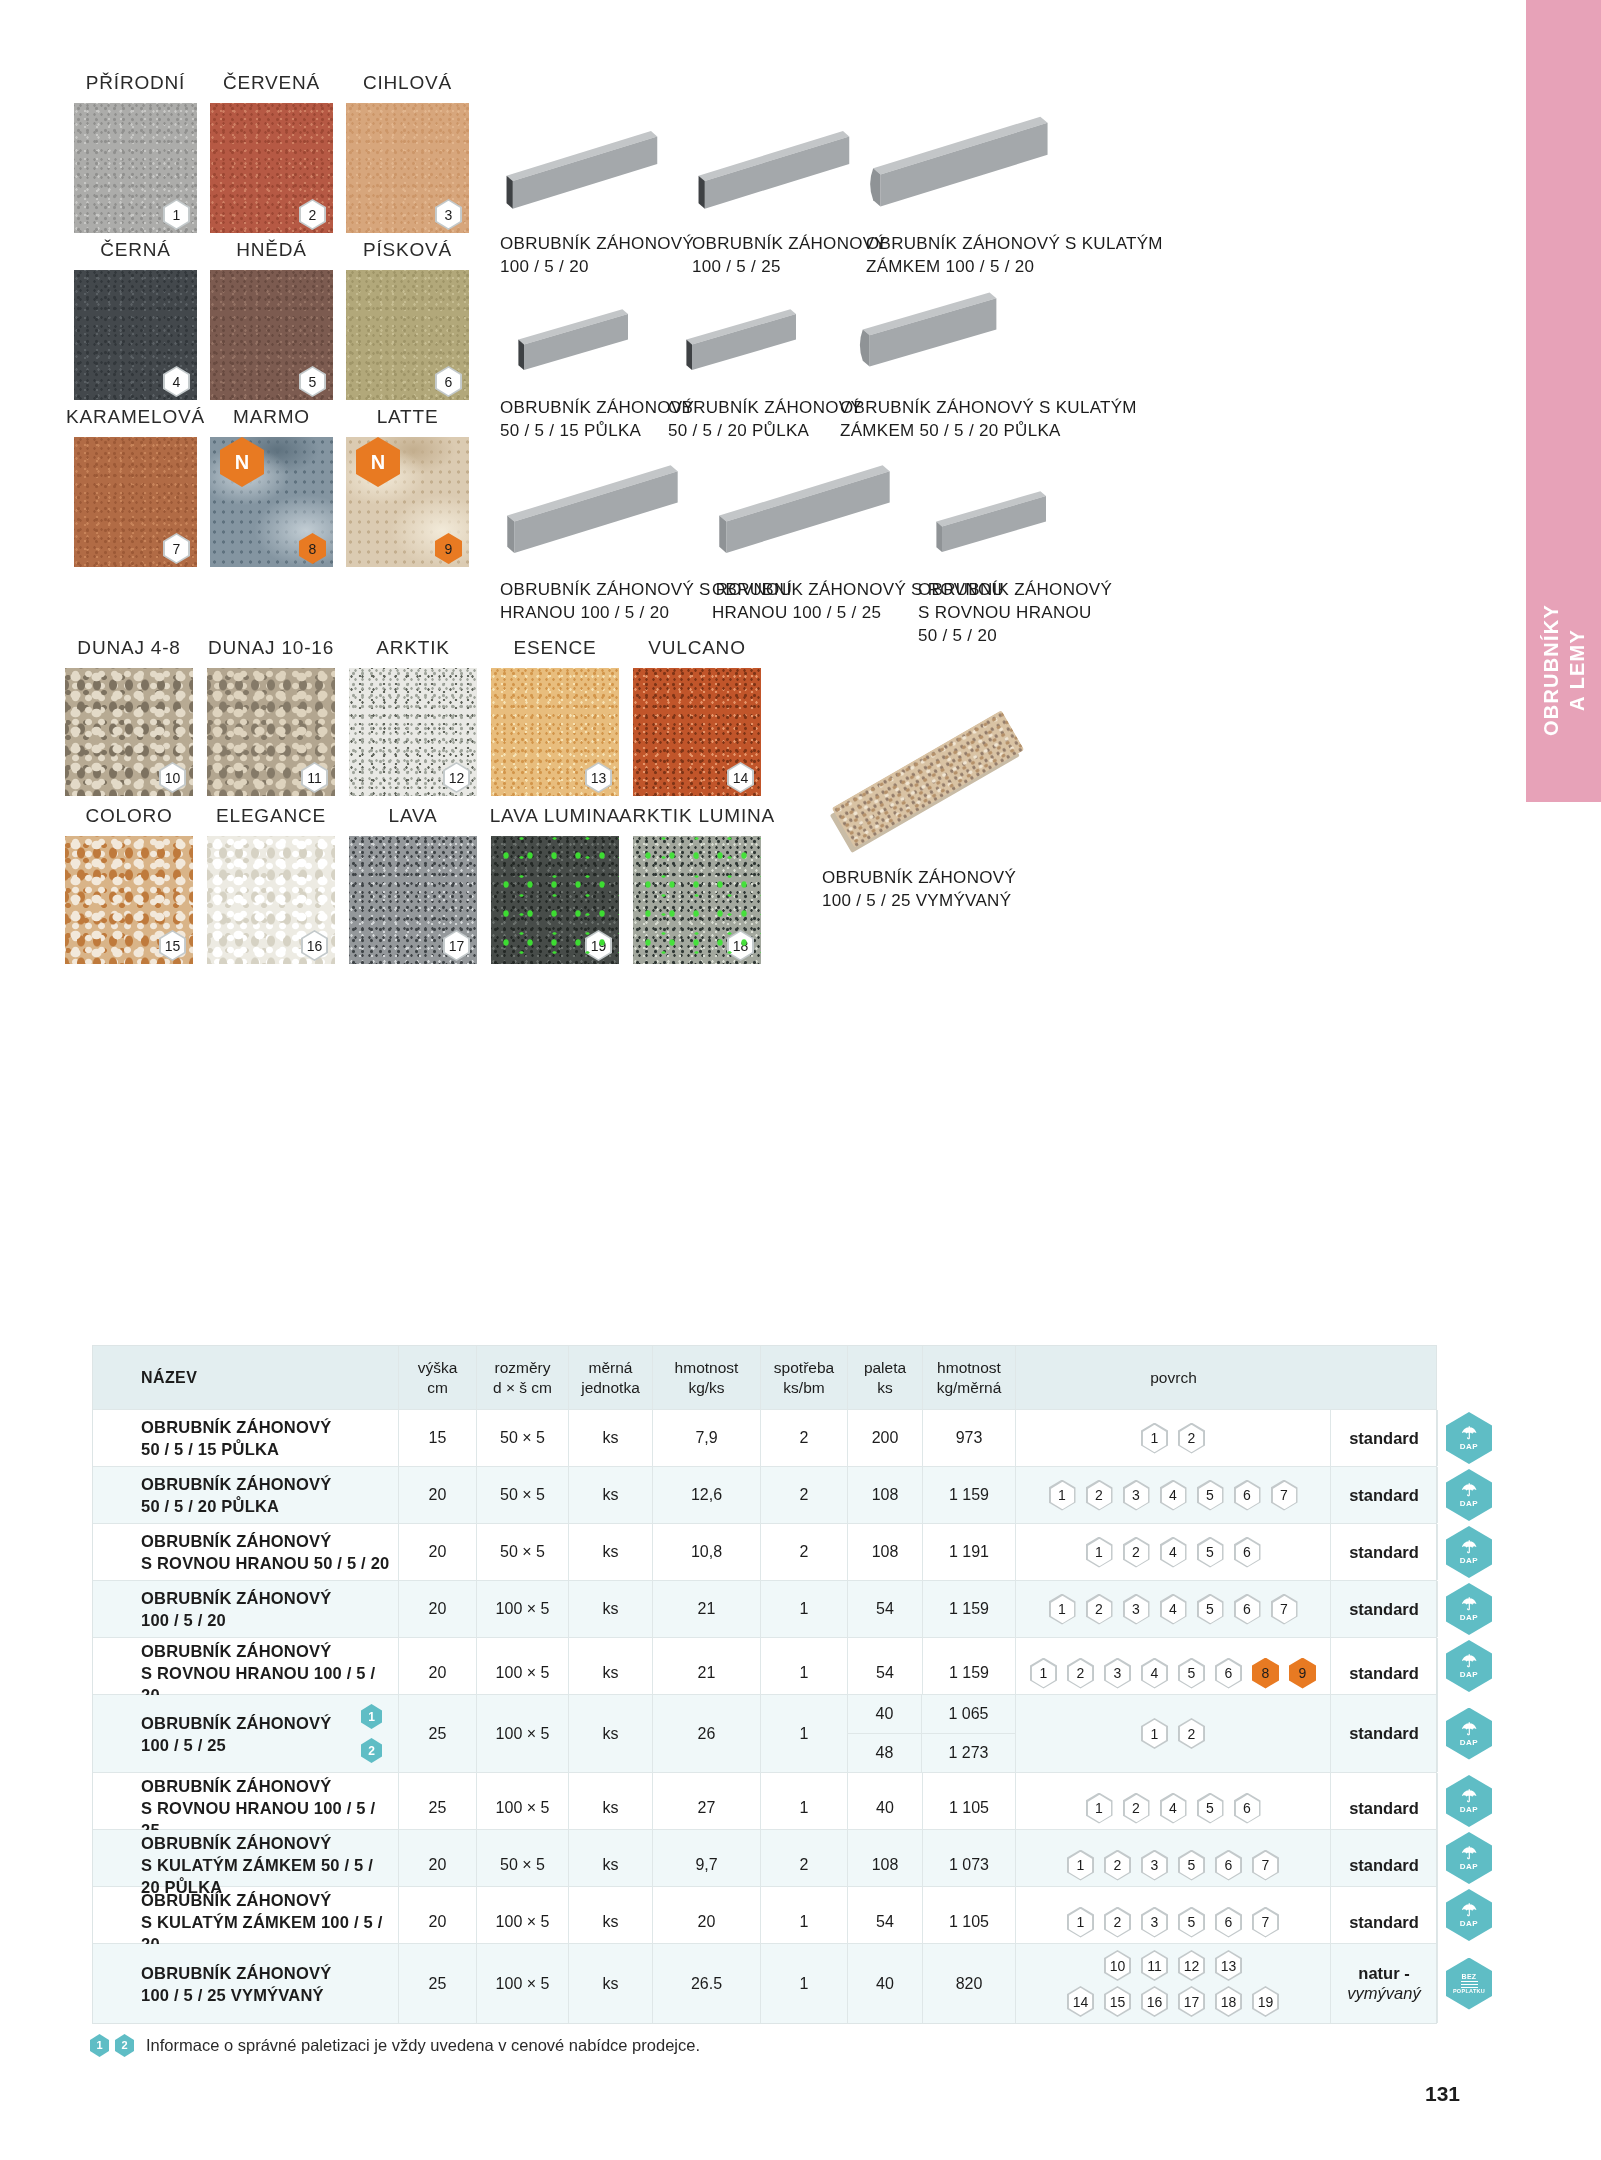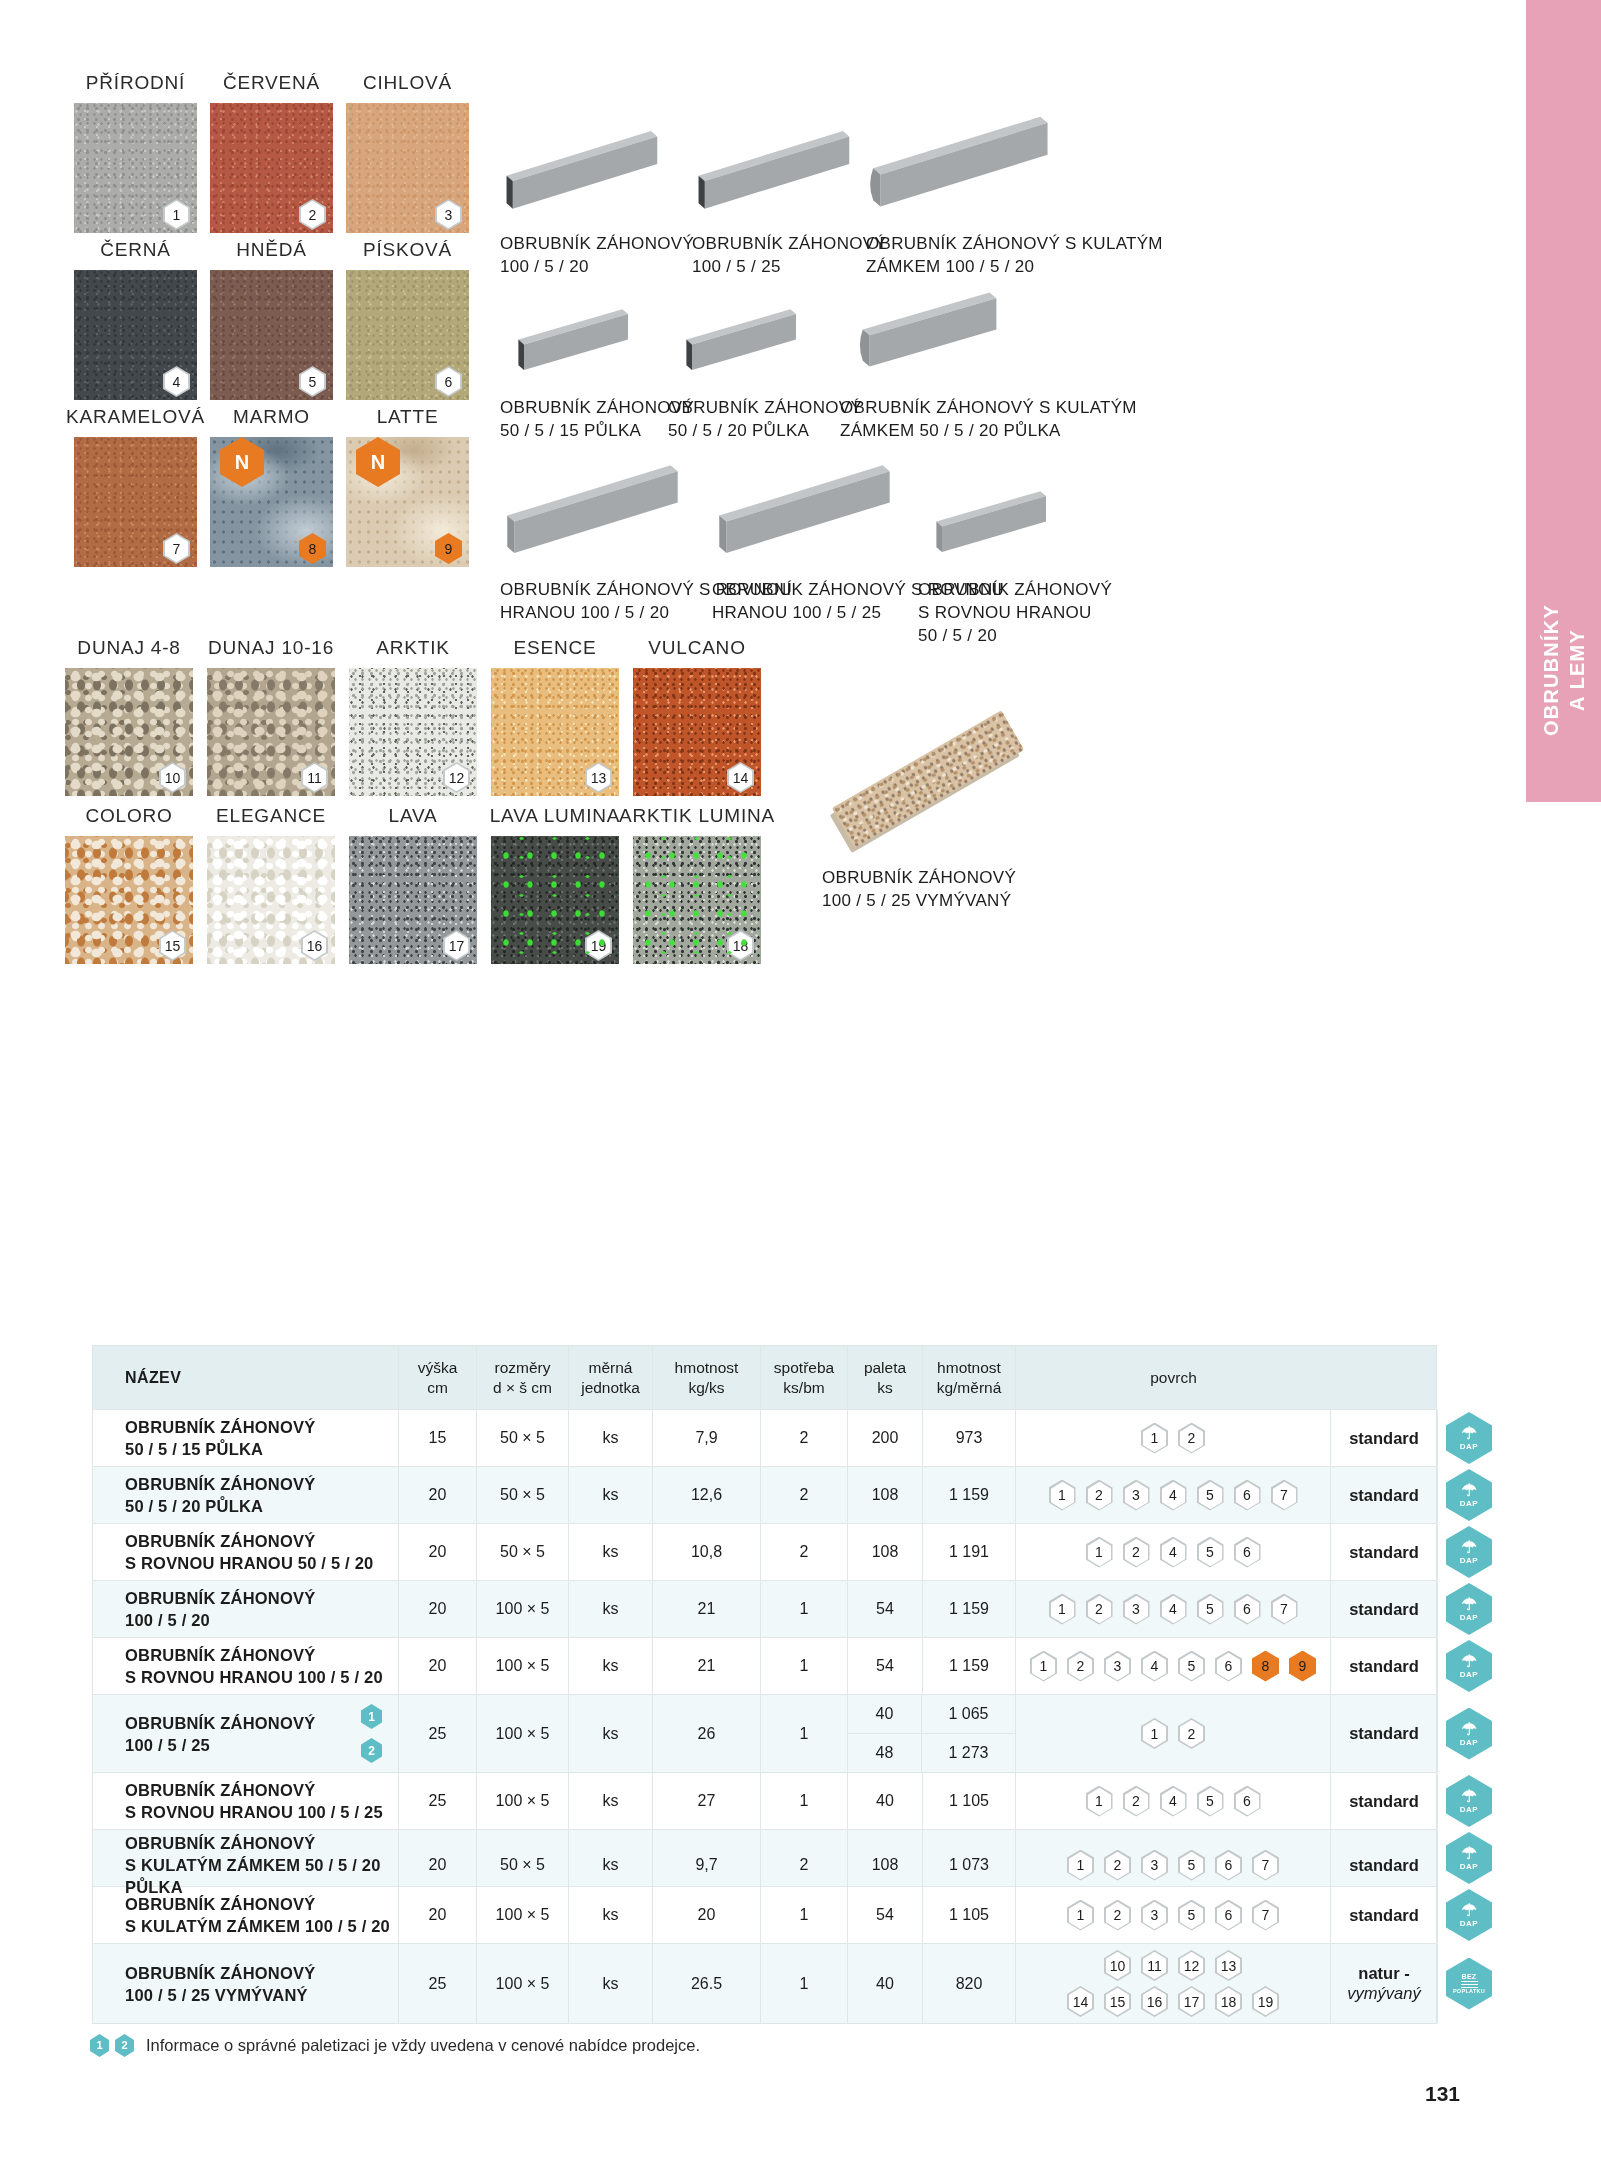--- a/index.html
+++ b/index.html
@@ -76,21 +76,21 @@
 
   
   .spec-table{position:absolute;left:92px;top:1345px;width:1345px;border:1px solid #dde5e6;box-sizing:border-box;}
   .trow{display:grid;position:relative;border-bottom:1px solid #dfe7e8;box-sizing:border-box;}
   .trow:last-child{border-bottom:none;}
   .trow.alt{background:#f0f8f9;}
   .trow.head{background:#e3eef0;}
   .tcell{border-right:1px solid #dfe7e8;box-sizing:border-box;display:flex;flex-direction:column;
      align-items:center;justify-content:center;font-size:16px;padding:2px 4px;position:relative;}
   .tcell:last-child{border-right:none;}
-  .tcell.namec{align-items:flex-start;justify-content:center;padding-left:32px;}
+  .tcell.namec{align-items:flex-start;justify-content:center;padding-left:8px;margin-left:40px;}
   .namec .nl{font-weight:700;font-size:16.5px;line-height:22px;letter-spacing:.2px;}
   .head .tcell{font-size:15.5px;line-height:20px;}
   .head .tcell.namec .hl{font-weight:700;font-size:16px;letter-spacing:.4px;}
   .barvy-wrap{display:flex;gap:10px;align-items:center;justify-content:center;}
   .barvy-col{display:flex;flex-direction:column;gap:5px;align-items:center;justify-content:center;}
   .povrch-b{font-weight:700;font-size:16.5px;}
   .povrch-i{font-style:italic;font-size:16.5px;line-height:21px;}
   .subgrid{display:grid;width:100%;height:100%;}
   .subcell{display:flex;align-items:center;justify-content:center;font-size:16px;box-sizing:border-box;}
   .subcell.bb{border-bottom:1px solid #dfe7e8;}

